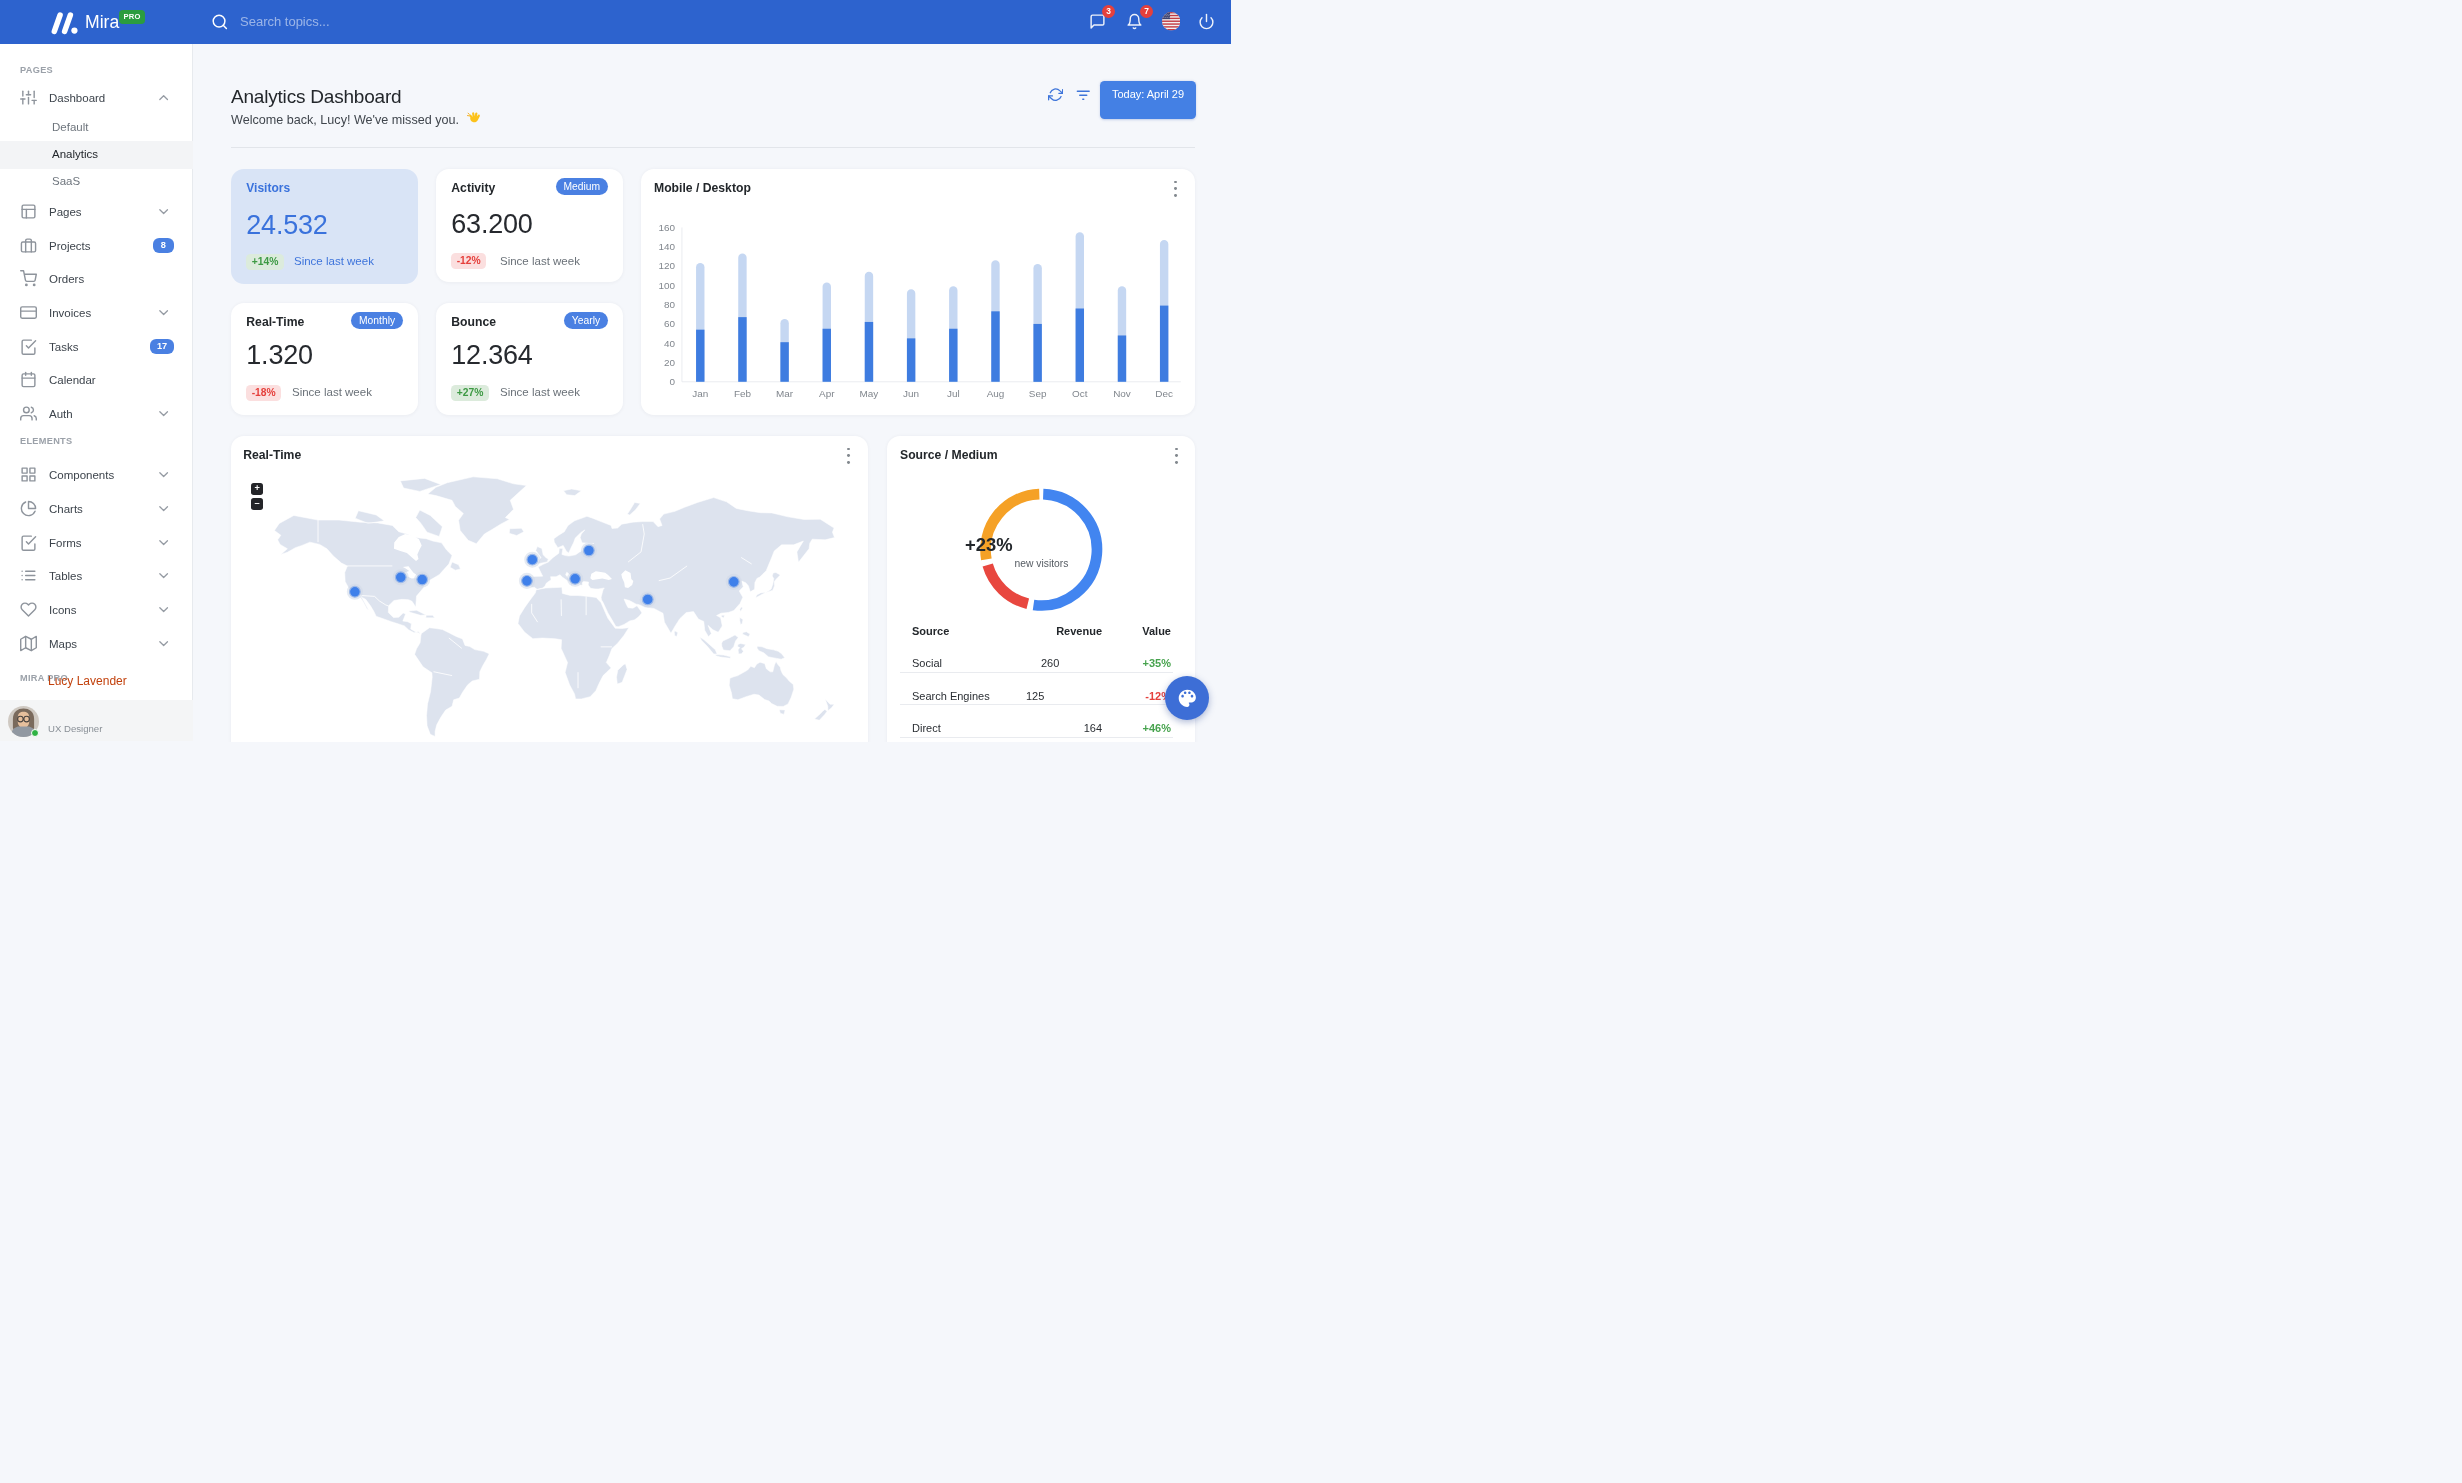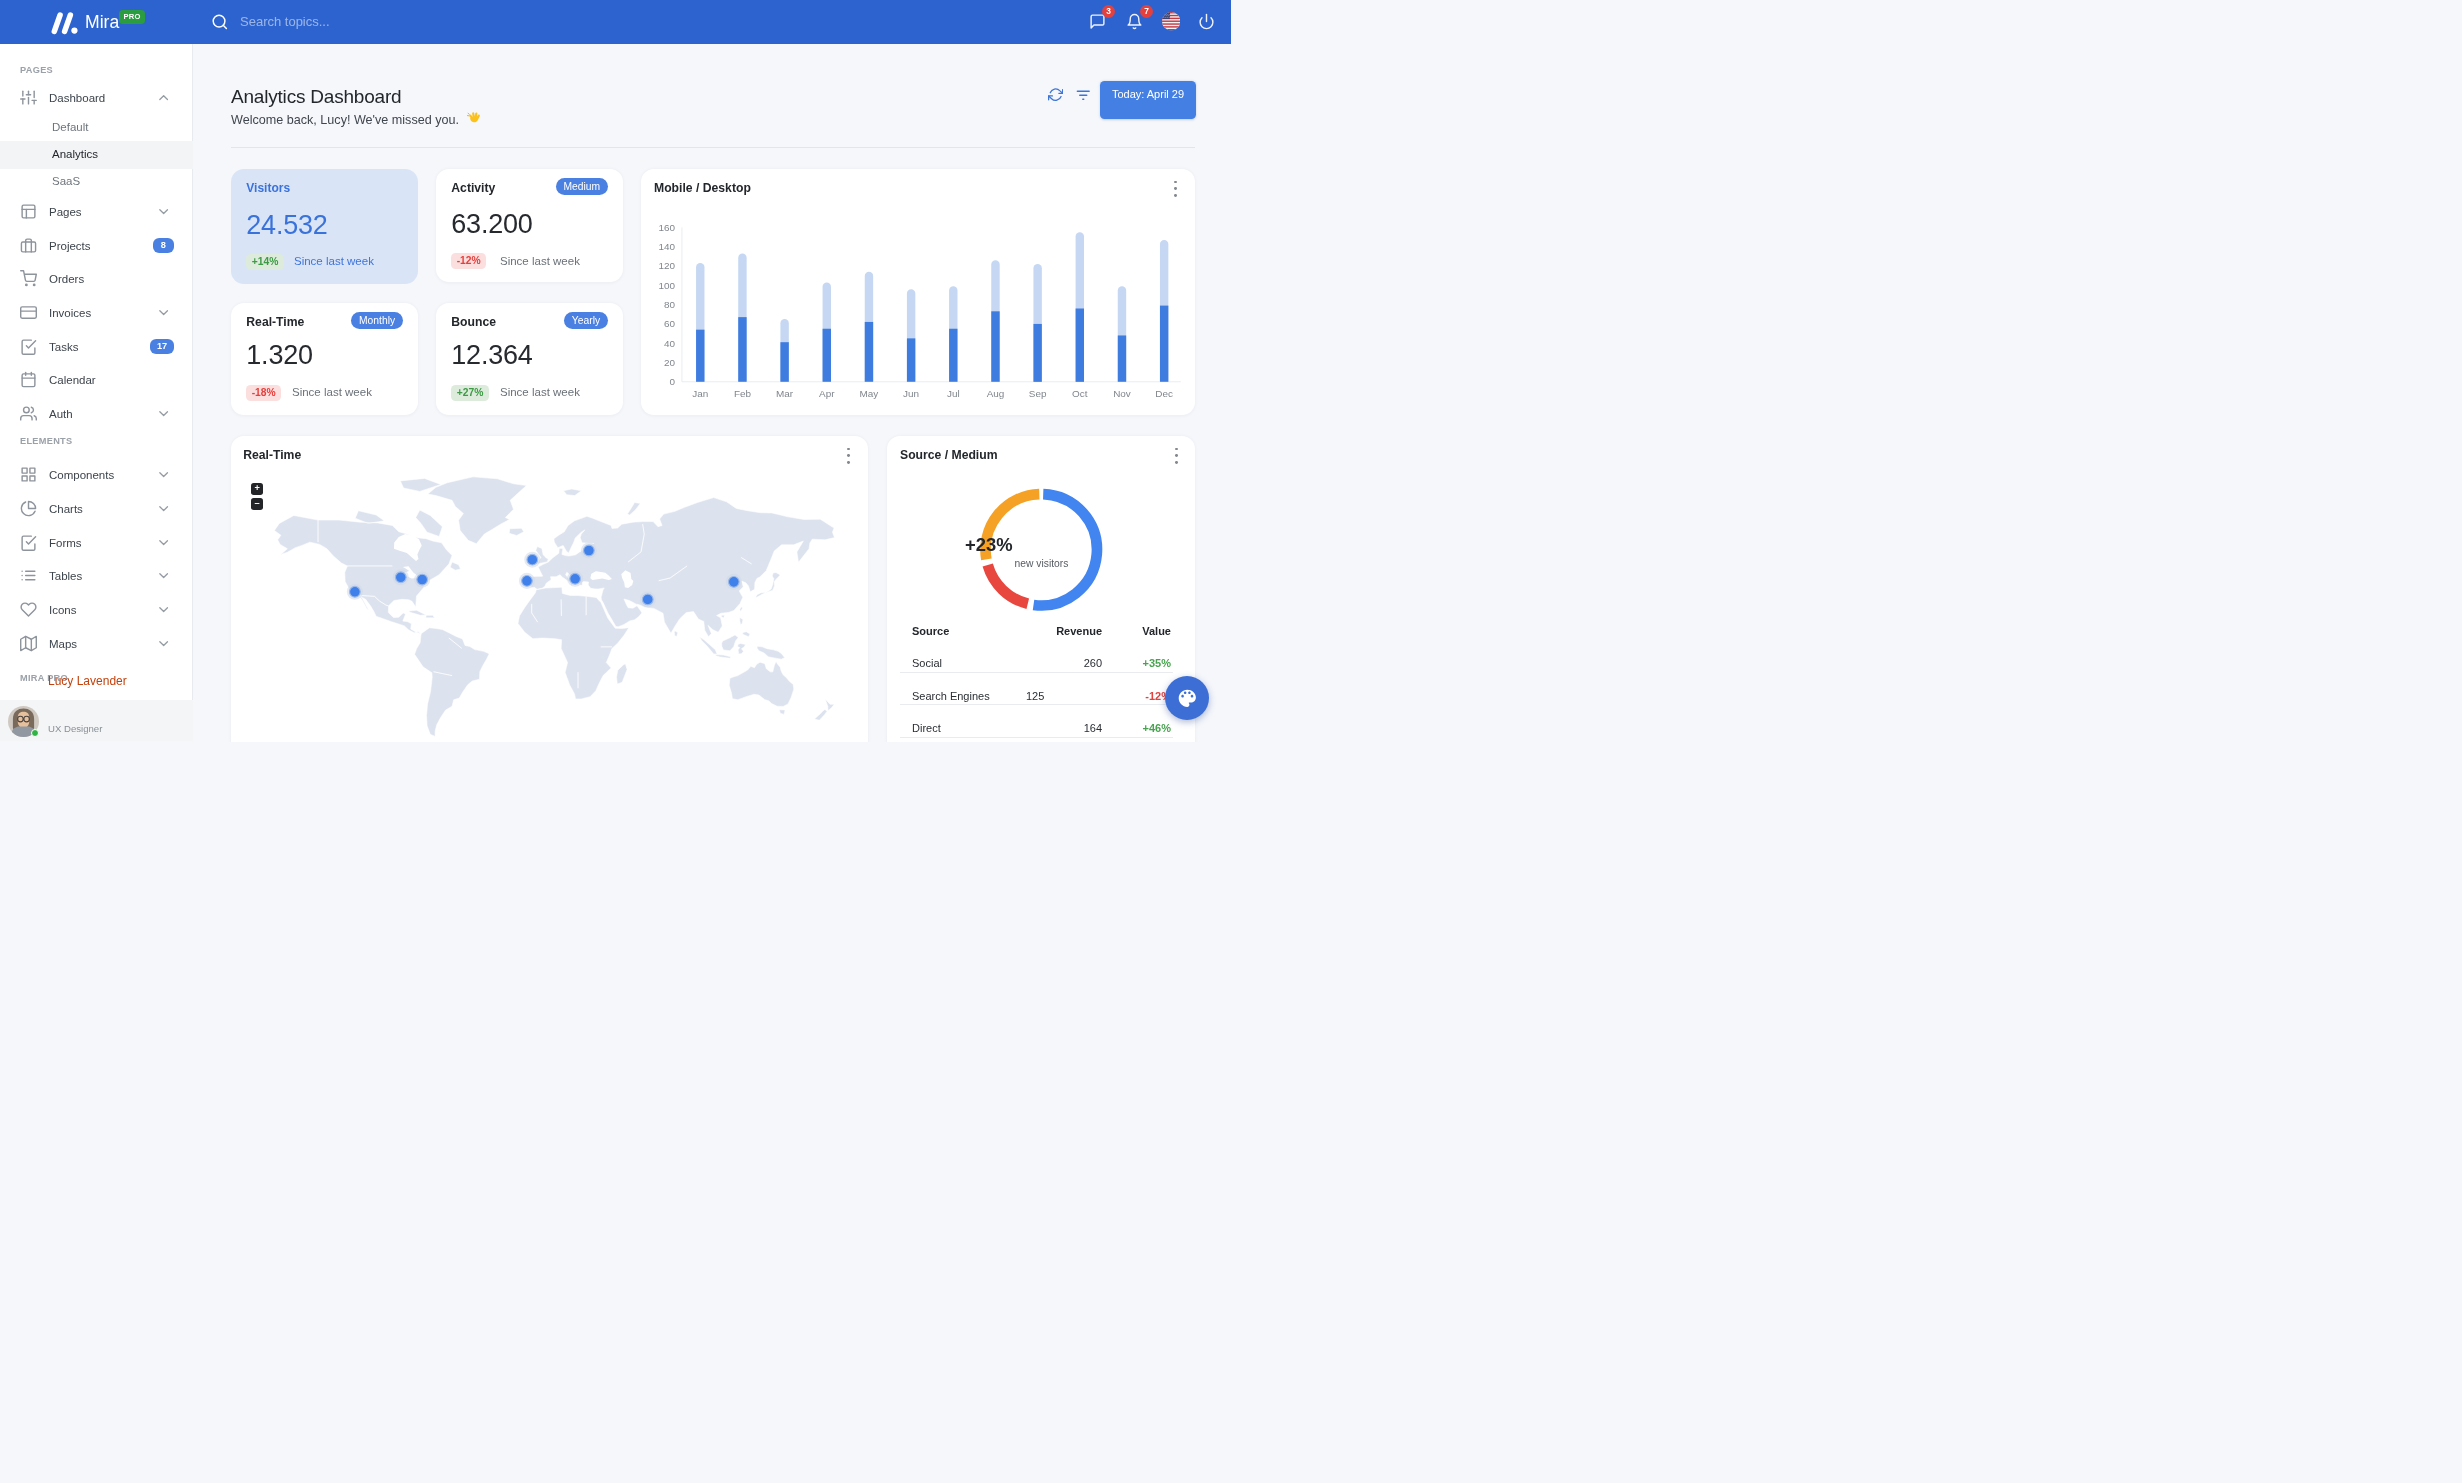--- a/index.html
+++ b/index.html
@@ -445,21 +445,21 @@
     <path d="M184.34,219.83 A73,73 0 0 1 131.83,169.12" stroke="#e8473f" stroke-width="14"></path>
     <path d="M130.11,161.68 A73,73 0 0 1 199.45,76.04" stroke="#f5a126" stroke-width="14"></path>
   </svg>
   <div class="abs" style="left:78px;top:98px;width:153px;text-align:left;font-size:18.4px;font-weight:700;color:#23272b">+23%</div>
   <div class="abs" style="left:78px;top:122px;width:153px;text-align:center;font-size:10.3px;color:#565c63">new visitors</div>
   <div class="abs" style="left:25px;top:189px;font-size:11px;font-weight:700;color:#23272b">Source</div>
   <div class="abs" style="left:139px;top:189px;width:76px;text-align:right;font-size:11px;font-weight:700;color:#23272b">Revenue</div>
   <div class="abs" style="left:208px;top:189px;width:76px;text-align:right;font-size:11px;font-weight:700;color:#23272b">Value</div>
 
   <div class="abs" style="left:25px;top:221px;font-size:11px;color:#2a2e33">Social</div>
-  <div class="abs" style="left:139px;top:221px;width:76px;text-align:right;font-size:11px;color:#2a2e33">260</div>
+  <div class="abs" style="left:154px;top:221px;width:76px;font-size:11px;color:#2a2e33">260</div>
   <div class="abs" style="left:208px;top:221px;width:76px;text-align:right;font-size:11px;font-weight:700;color:#47a34e">+35%</div>
   <div class="abs" style="left:12.6px;top:236px;width:273px;height:0.8px;background:#e9ebef"></div>
 
   <div class="abs" style="left:25px;top:254px;font-size:11px;color:#2a2e33">Search Engines</div>
   <div class="abs" style="left:139px;top:254px;width:76px;text-align:left;font-size:11px;color:#2a2e33">125</div>
   <div class="abs" style="left:208px;top:254px;width:76px;text-align:right;font-size:11px;font-weight:700;color:#e5403c">-12%</div>
   <div class="abs" style="left:12.6px;top:268px;width:273px;height:0.8px;background:#e9ebef"></div>
 
   <div class="abs" style="left:25px;top:286px;font-size:11px;color:#2a2e33">Direct</div>
   <div class="abs" style="left:139px;top:286px;width:76px;text-align:right;font-size:11px;color:#2a2e33">164</div>

